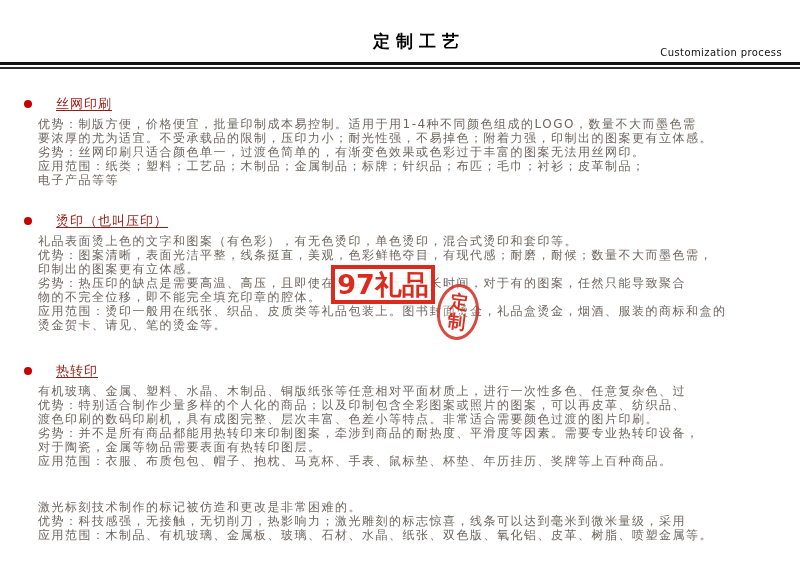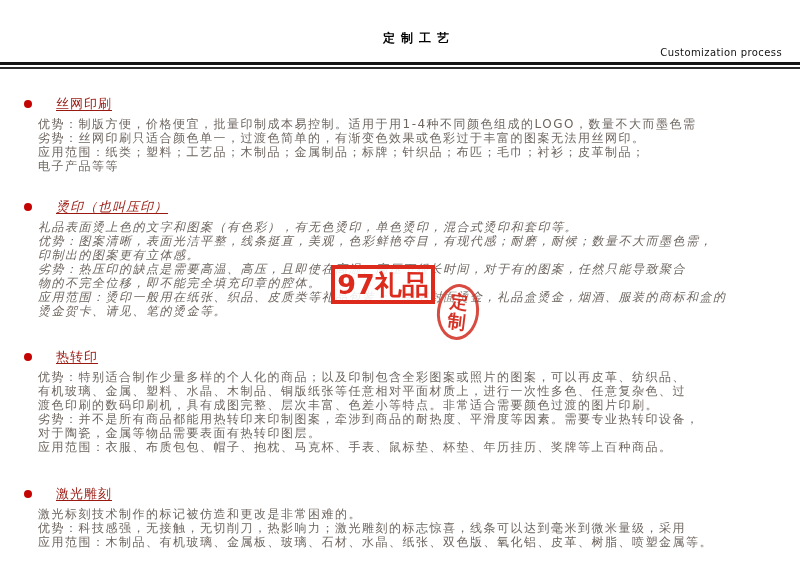--- a/index.html
+++ b/index.html
@@ -7,21 +7,21 @@
     width:800px; height:588px;
     background:#ffffff;
     font-family:"DejaVu Sans", sans-serif;
     position:relative;
     overflow:hidden;
   }
   
   .header { position:relative; height:70px; }
   .page-title {
     text-align:center; padding-top:30px;
-    font-size:12px; font-weight:bold; letter-spacing:6px; text-indent:6px;
+    font-size:17px; font-weight:bold; letter-spacing:6px; text-indent:6px;
     color:#000;
     padding-left:32px;
   }
   .page-subtitle {
     position:absolute; right:18px; top:47px;
     font-size:10px; font-weight:normal; color:#111; letter-spacing:0.4px;text-align:center;
   }
   .rule { position:absolute; left:0; right:0; }
   .rule-thick { top:62px; height:3px; background:#141414; }
   .rule-thin  { top:67px; height:2px; background:#2b2b2b; }
@@ -37,21 +37,21 @@
     font-size:13px; color:#9a1a12; letter-spacing:1px;
     text-decoration:underline; text-underline-offset:2px;
   }
   .section-body {
     margin-left:14px; margin-top:5px;
     font-size:12px; line-height:14px; letter-spacing:1.5px;
     color:#6e6660;
   }
   .section-body .line { white-space:nowrap; overflow:hidden; }
   #sec1 { margin-top:26px; }
-  #sec2 { margin-top:26px;font-style:italic; }
+  #sec2 { margin-top:26px; }
   #sec3 { margin-top:31px; }
   #sec4 { margin-top:32px; }
 
   
   .watermark-badge {
     position:absolute; left:331px; top:265px; z-index:5;
     width:96px; height:31px;
     border:4px solid #dc2b1c; border-radius:0;
     background:rgba(255,255,255,0.88);
     color:#dc2b1c; font-size:27px; font-weight:bold;
@@ -81,20 +81,21 @@
 
 <div class="content">
 
   <div class="section" id="sec1">
     <div class="section-head">
       <span class="bullet"></span>
       <span class="section-title">丝网印刷</span>
     </div>
     <div class="section-body">
       <div class="line">优势：制版方便，价格便宜，批量印制成本易控制。适用于用1-4种不同颜色组成的LOGO，数量不大而墨色需</div>
+      <div class="line">要浓厚的尤为适宜。不受承载品的限制，压印力小；耐光性强，不易掉色；附着力强，印制出的图案更有立体感。</div>
       <div class="line">劣势：丝网印刷只适合颜色单一，过渡色简单的，有渐变色效果或色彩过于丰富的图案无法用丝网印。</div>
       <div class="line">应用范围：纸类；塑料；工艺品；木制品；金属制品；标牌；针织品；布匹；毛巾；衬衫；皮革制品；</div>
       <div class="line">电子产品等等</div>
     </div>
   </div>
 
   <div class="section" id="sec2">
     <div class="section-head">
       <span class="bullet"></span>
       <span class="section-title">烫印（也叫压印）</span>
@@ -109,34 +110,30 @@
       <div class="line">烫金贺卡、请见、笔的烫金等。</div>
     </div>
   </div>
 
   <div class="section" id="sec3">
     <div class="section-head">
       <span class="bullet"></span>
       <span class="section-title">热转印</span>
     </div>
     <div class="section-body">
+      <div class="line">有机玻璃、金属、塑料、水晶、木制品、铜版纸张等任意相对平面材质上，进行一次性多色、任意复杂色、过</div>
       <div class="line">优势：特别适合制作少量多样的个人化的商品；以及印制包含全彩图案或照片的图案，可以再皮革、纺织品、</div>
-      <div class="line">有机玻璃、金属、塑料、水晶、木制品、铜版纸张等任意相对平面材质上，进行一次性多色、任意复杂色、过</div>
       <div class="line">渡色印刷的数码印刷机，具有成图完整、层次丰富、色差小等特点。非常适合需要颜色过渡的图片印刷。</div>
       <div class="line">劣势：并不是所有商品都能用热转印来印制图案，牵涉到商品的耐热度、平滑度等因素。需要专业热转印设备，</div>
       <div class="line">对于陶瓷，金属等物品需要表面有热转印图层。</div>
       <div class="line">应用范围：衣服、布质包包、帽子、抱枕、马克杯、手表、鼠标垫、杯垫、年历挂历、奖牌等上百种商品。</div>
     </div>
   </div>
 
   <div class="section" id="sec4">
-    <div class="section-head">
-      <span class="bullet"></span>
-      <span class="section-title">激光雕刻</span>
-    </div>
     <div class="section-body">
       <div class="line">激光标刻技术制作的标记被仿造和更改是非常困难的。</div>
       <div class="line">优势：科技感强，无接触，无切削刀，热影响力；激光雕刻的标志惊喜，线条可以达到毫米到微米量级，采用</div>
       <div class="line">应用范围：木制品、有机玻璃、金属板、玻璃、石材、水晶、纸张、双色版、氧化铝、皮革、树脂、喷塑金属等。</div>
     </div>
   </div>
 
 </div>
 
 <div class="watermark-badge">97礼品</div>

